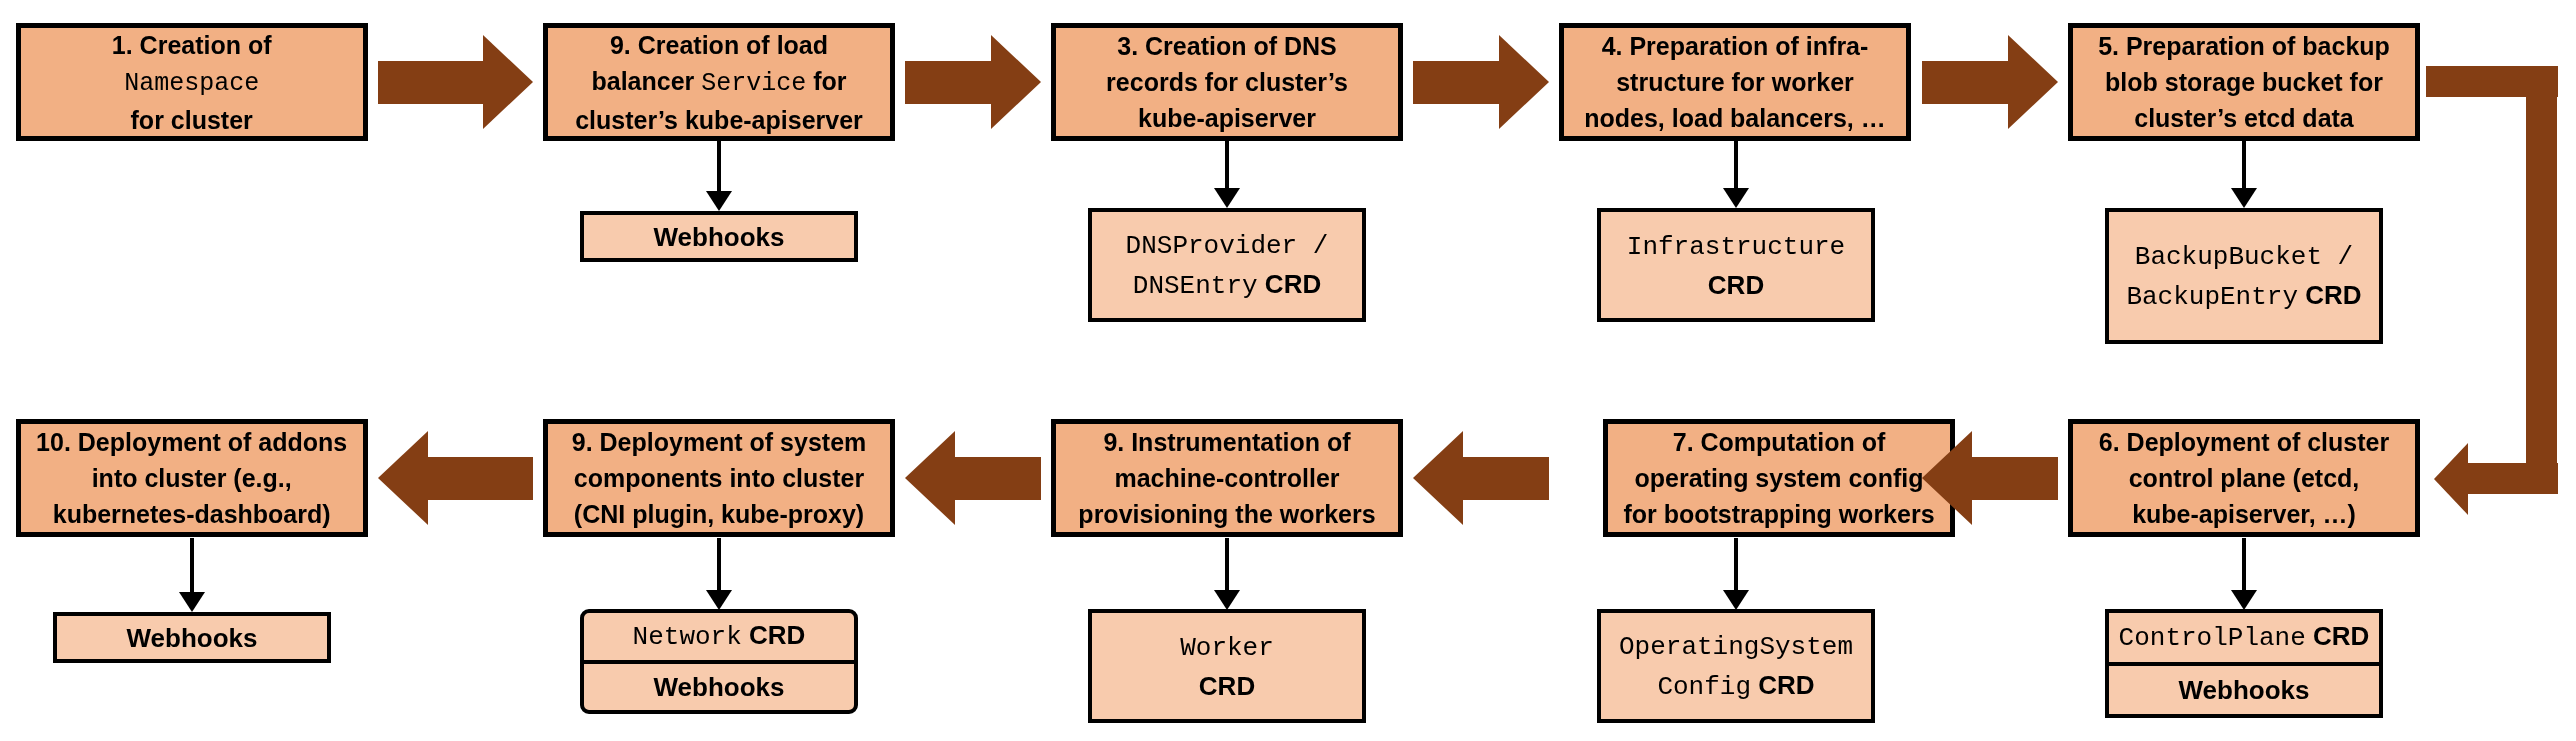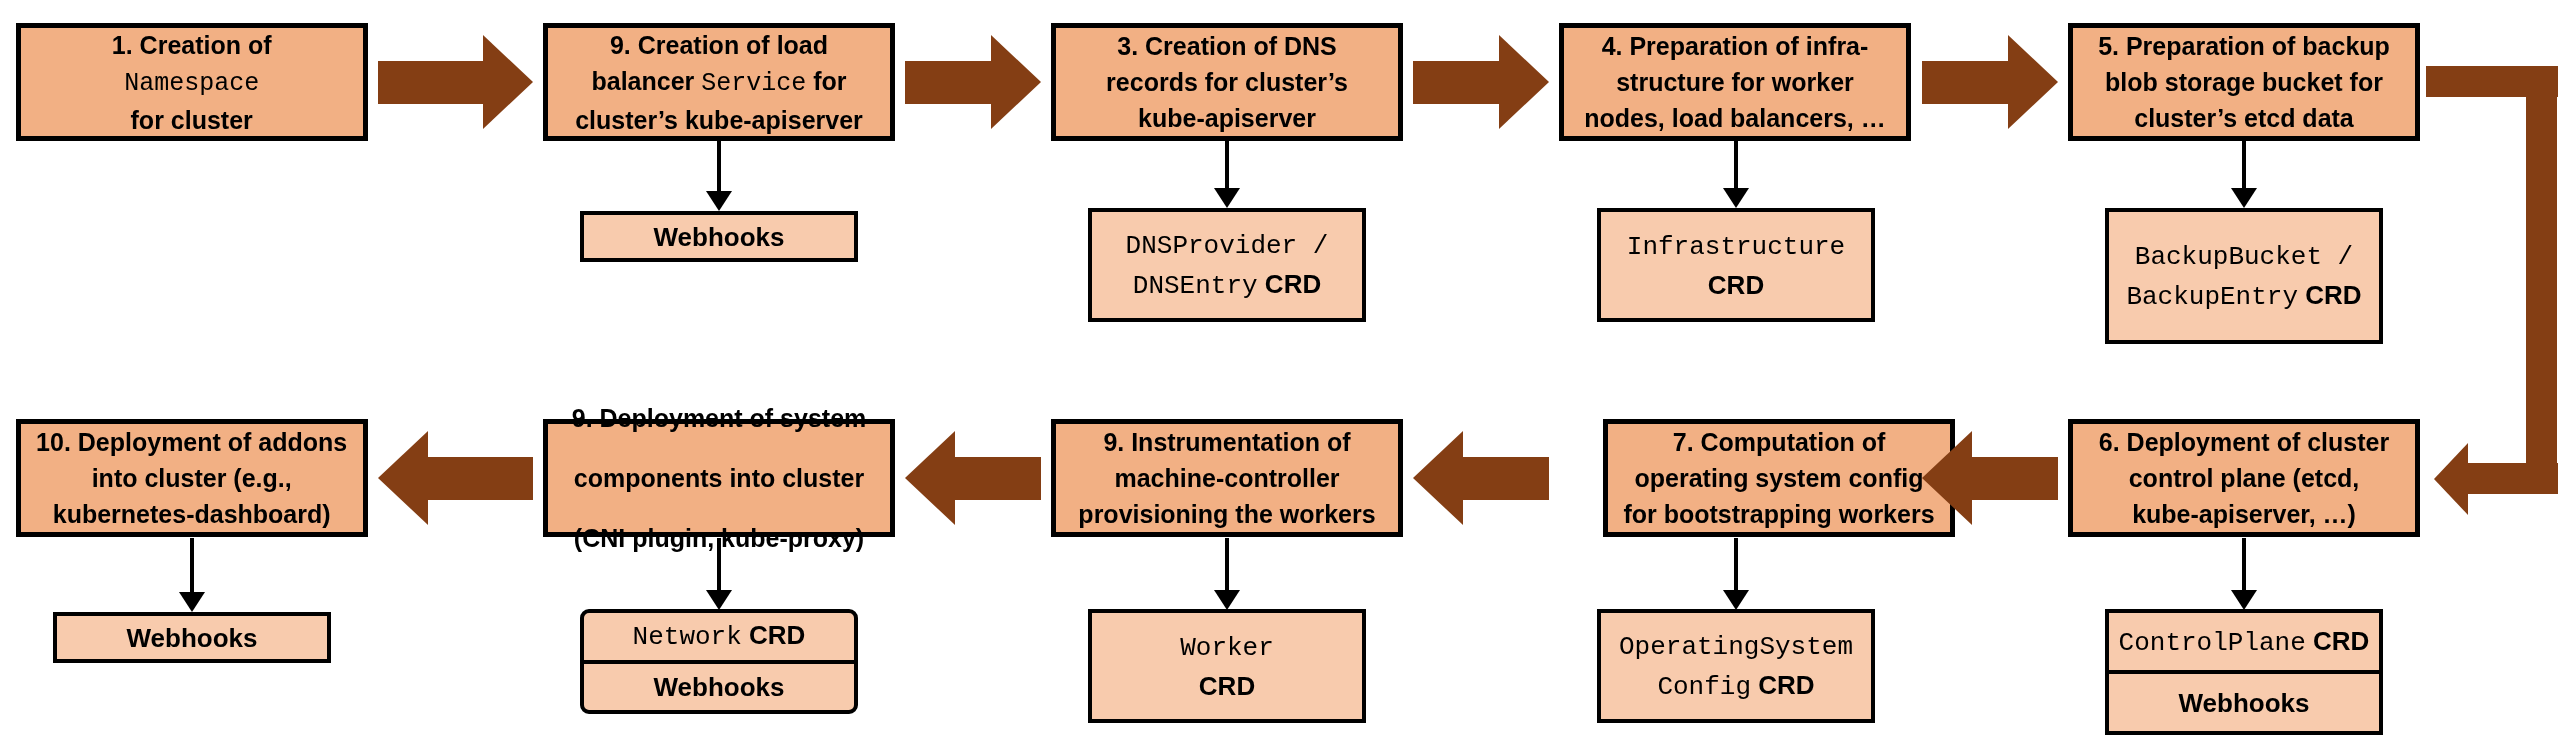--- a/index.html
+++ b/index.html
@@ -125,21 +125,21 @@
         <div class="line"><span class="mono">BackupEntry</span><span class="sans"> CRD</span></div>
       </div>
     </div>
     <div class="connector-line" style="left: 2242px; top: 141px; height: 51px;"></div>
     <div class="connector-head" style="left: 2231px; top: 188px;"></div>
     <div class="step-box" style="left: 2068px; top: 419px;">
       <div class="line"><span class="sans">6. Deployment of cluster</span></div>
       <div class="line"><span class="sans">control plane (etcd,</span></div>
       <div class="line"><span class="sans">kube-apiserver, …)</span></div>
     </div>
-    <div class="sub-box" style="left: 2105px; top: 609px; height: 126px;">
+    <div class="sub-box" style="left: 2105px; top: 609px; height: 109px;">
       <div class="sub-cell">
         <div class="line"><span class="mono">ControlPlane</span><span class="sans"> CRD</span></div>
       </div>
       <div class="sub-cell">
         <div class="line"><span class="sans">Webhooks</span></div>
       </div>
     </div>
     <div class="connector-line" style="left: 2242px; top: 538px; height: 56px;"></div>
     <div class="connector-head" style="left: 2231px; top: 590px;"></div>
     <div class="step-box" style="left: 1559px; top: 419px; margin-left: 44px;">
@@ -161,21 +161,21 @@
       <div class="line"><span class="sans">provisioning the workers</span></div>
     </div>
     <div class="sub-box" style="left: 1088px; top: 609px; height: 114px;">
       <div class="sub-cell">
         <div class="line"><span class="mono">Worker</span></div>
         <div class="line"><span class="sans">CRD</span></div>
       </div>
     </div>
     <div class="connector-line" style="left: 1225px; top: 538px; height: 56px;"></div>
     <div class="connector-head" style="left: 1214px; top: 590px;"></div>
-    <div class="step-box" style="left: 543px; top: 419px; gap: 24px;">
+    <div class="step-box" style="left: 543px; top: 419px;">
       <div class="line"><span class="sans">9. Deployment of system</span></div>
       <div class="line"><span class="sans">components into cluster</span></div>
       <div class="line"><span class="sans">(CNI plugin, kube-proxy)</span></div>
     </div>
     <div class="sub-box" style="left: 580px; top: 609px; height: 105px; border-radius: 9px;">
       <div class="sub-cell">
         <div class="line"><span class="mono">Network</span><span class="sans"> CRD</span></div>
       </div>
       <div class="sub-cell">
         <div class="line"><span class="sans">Webhooks</span></div>

